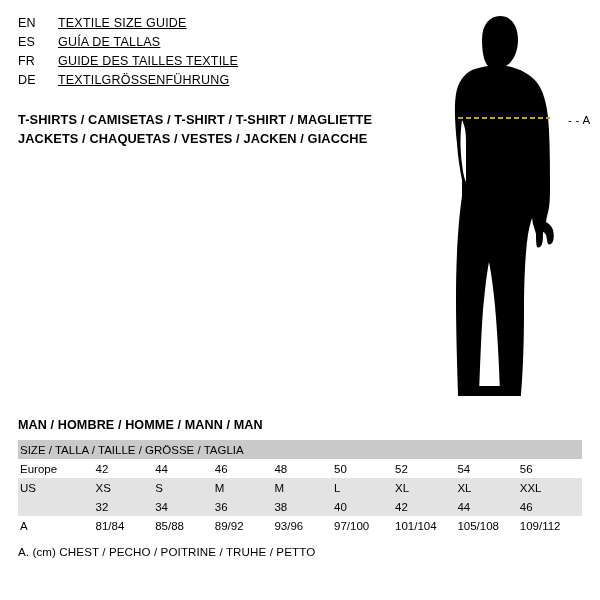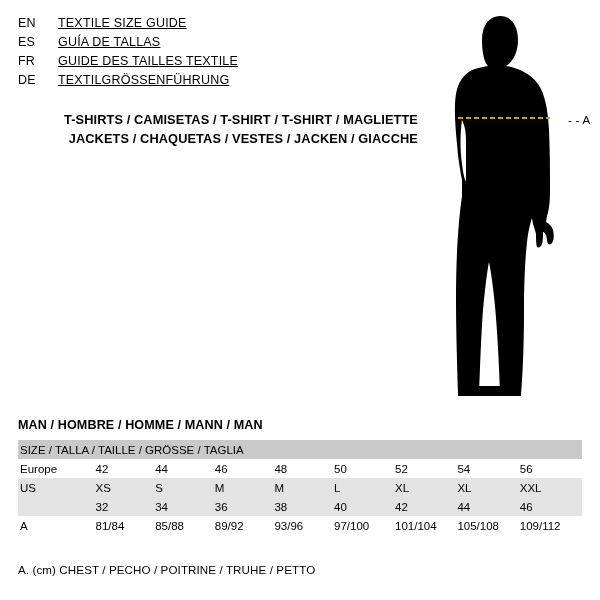--- a/index.html
+++ b/index.html
@@ -44,21 +44,20 @@
     flex: 1;
     text-decoration: underline;
   }
 
   
   .cat-block {
     position: absolute;
     left: 18px;
     top: 110px;
     width: 400px;
-    text-align: right;
   }
   .cat-line {
     font-size: 12.8px;
     font-weight: bold;
     line-height: 19px;
     letter-spacing: 0.1px;
   }
 
   
   .figure-wrap {
@@ -117,21 +116,21 @@
   }
   .cell {
     width: 68px;
     text-align: left;
   }
 
   
   .footnote {
     position: absolute;
     left: 18px;
-    top: 563px;
+    top: 545px;
     font-size: 11.6px;
     letter-spacing: 0.1px;
   }
 </style>
 </head>
 <body>
 
 <div class="page">
 
   <div class="lang-block">

